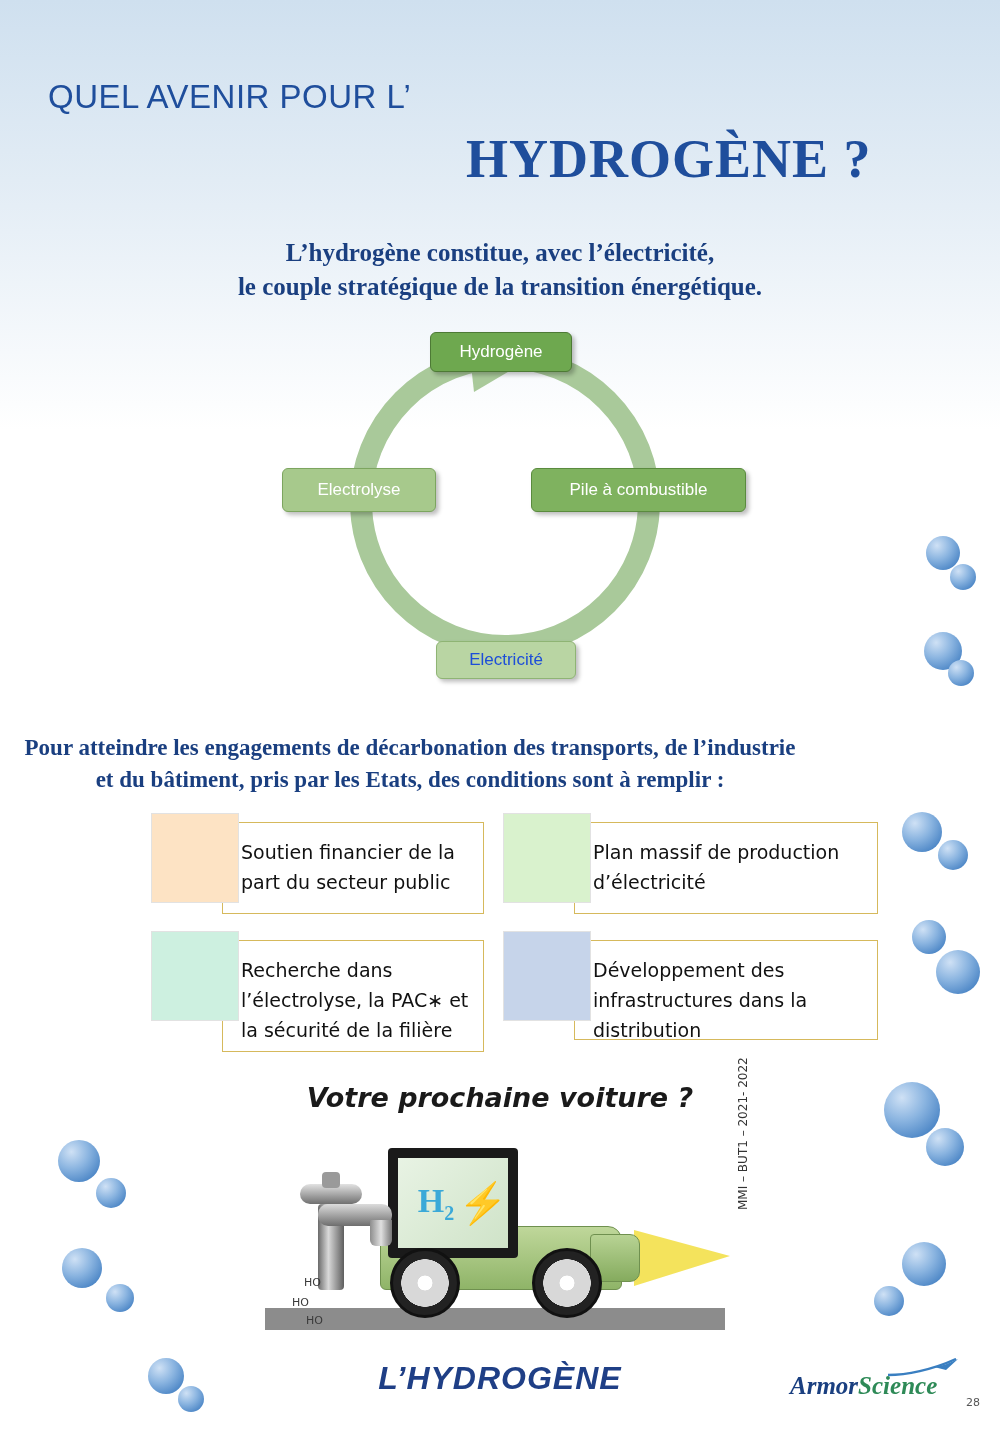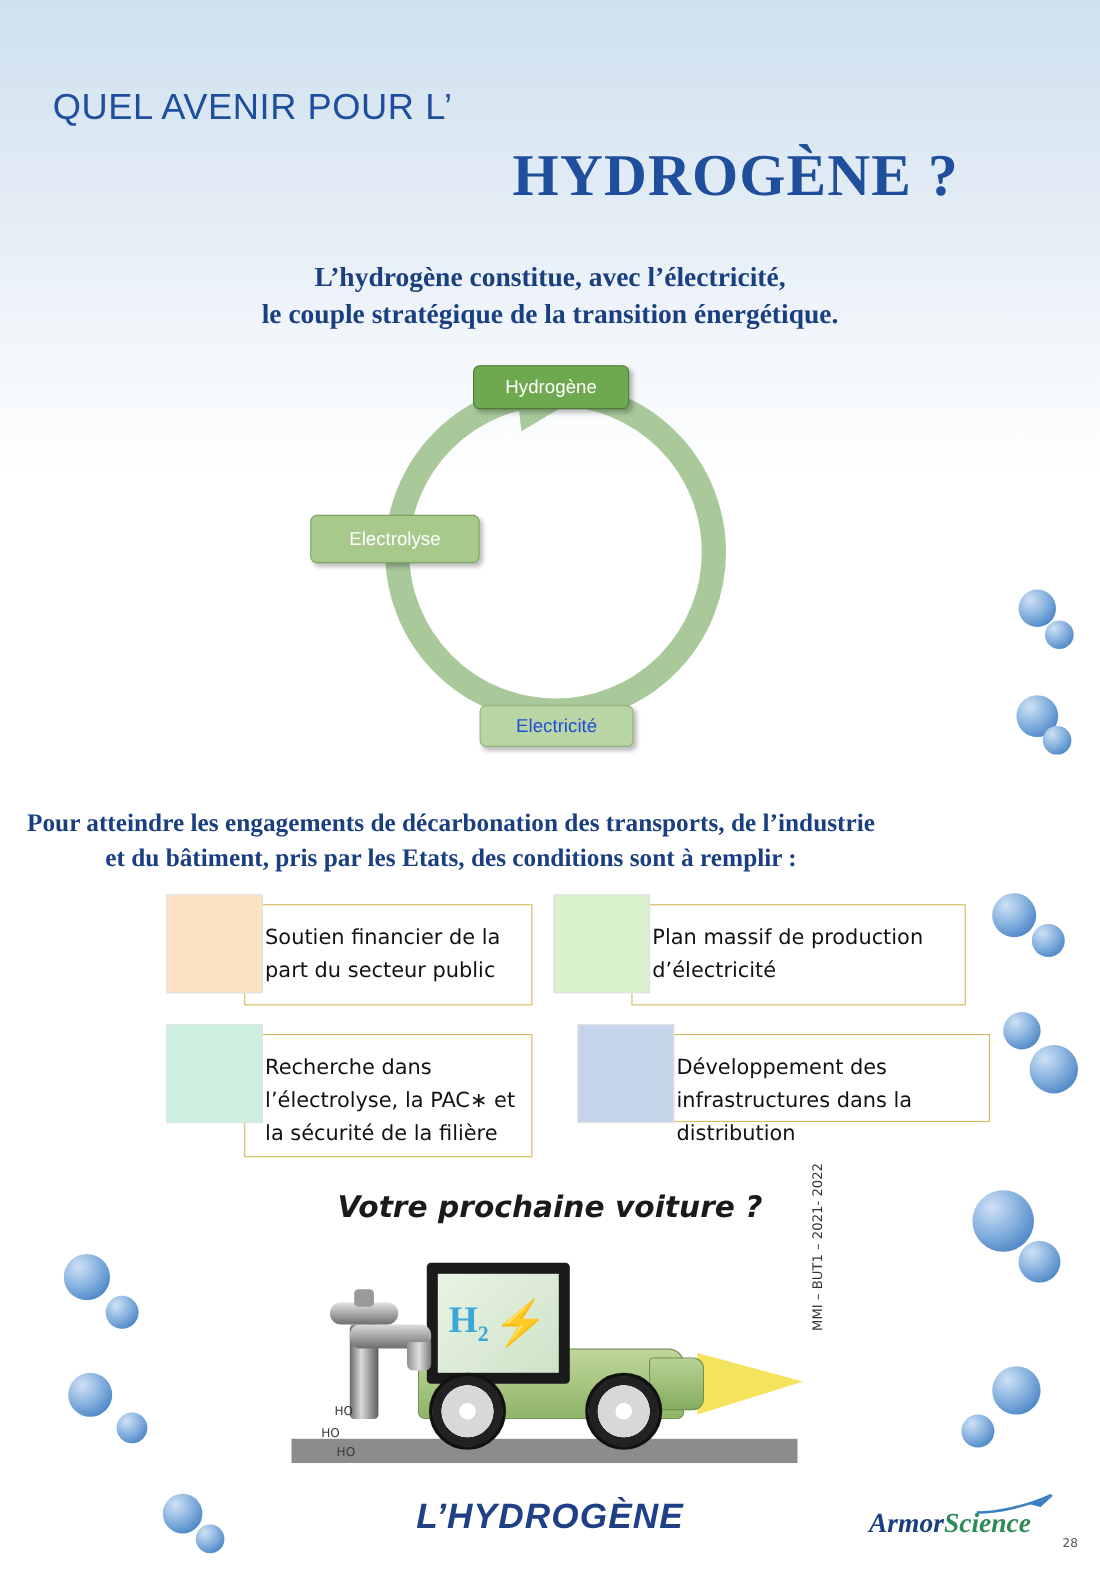--- a/index.html
+++ b/index.html
@@ -143,21 +143,21 @@
     padding: 14px 14px 14px 18px;
     font-family: "DejaVu Sans", sans-serif;
     font-size: 19px;
     line-height: 30px;
     color: #111111;
   }
 
   .cond-1 { left: 222px; top: 822px; width: 262px; height: 92px; }
   .cond-2 { left: 574px; top: 822px; width: 304px; height: 92px; }
   .cond-3 { left: 222px; top: 940px; width: 262px; height: 112px; }
-  .cond-4 { left: 596px; top: 940px; width: 304px; height: 80px; }
+  .cond-4 { left: 574px; top: 940px; width: 304px; height: 100px; }
 
   .tab-orange { background: #fde3c4; }
   .tab-green  { background: #d9f2cd; }
   .tab-mint   { background: #cdf0e0; }
   .tab-blue   { background: #c6d4ea; }
 
   
   .next-car {
     position: absolute;
     left: 0;
@@ -199,21 +199,21 @@
   }
   .tank-inner {
     position: absolute;
     left: 10px;
     top: 10px;
     right: 10px;
     bottom: 10px;
     background: linear-gradient(135deg, #e8f3e4, #cfe3c8);
     display: flex;
     align-items: center;
-    justify-content: center;
+    justify-content: flex-end;
   }
   .h2label {
     font-family: "Liberation Serif", serif;
     font-size: 34px;
     color: #3ba9d8;
     font-weight: bold;
   }
   .h2label sub { font-size: 20px; }
   .bolt {
     color: #3ba9d8;
@@ -388,20 +388,21 @@
     <div>L’hydrogène constitue, avec l’électricité,</div>
     <div>le couple stratégique de la transition énergétique.</div>
   </div>
 
   <div class="cycle">
     <svg width="500" height="380" viewBox="0 0 500 380">
       <circle cx="237" cy="176" r="144" fill="none" stroke="#a9c99a" stroke-width="22"></circle>
       <polygon points="200,12 260,34 206,66" fill="#a9c99a"></polygon>
     </svg>
     <div class="node node-hydrogene">Hydrogène</div>
+    <div class="node node-pile">Pile à combustible</div>
     <div class="node node-electricite">Electricité</div>
     <div class="node node-electrolyse">Electrolyse</div>
   </div>
 
   <div class="conditions-text">
     <div>Pour atteindre les engagements de décarbonation des transports, de l’industrie</div>
     <div>et du bâtiment, pris par les Etats, des conditions sont à remplir :</div>
   </div>
 
   <div class="cond cond-1">

